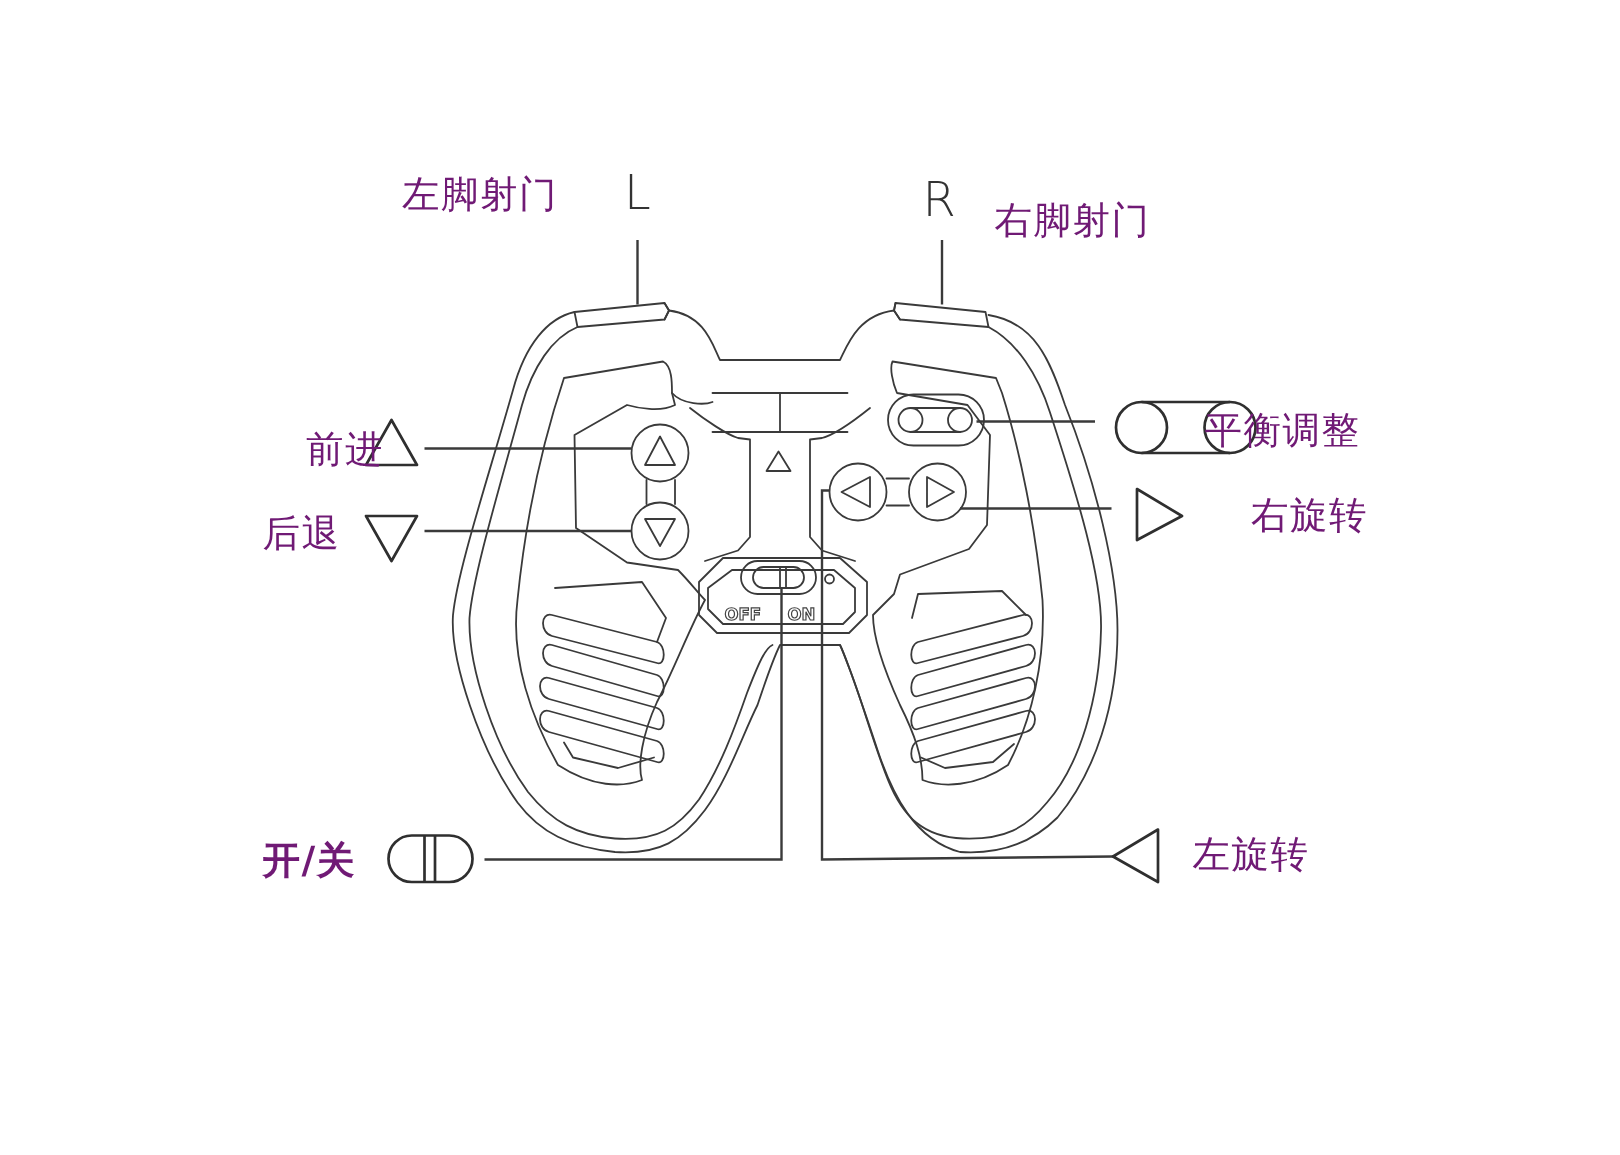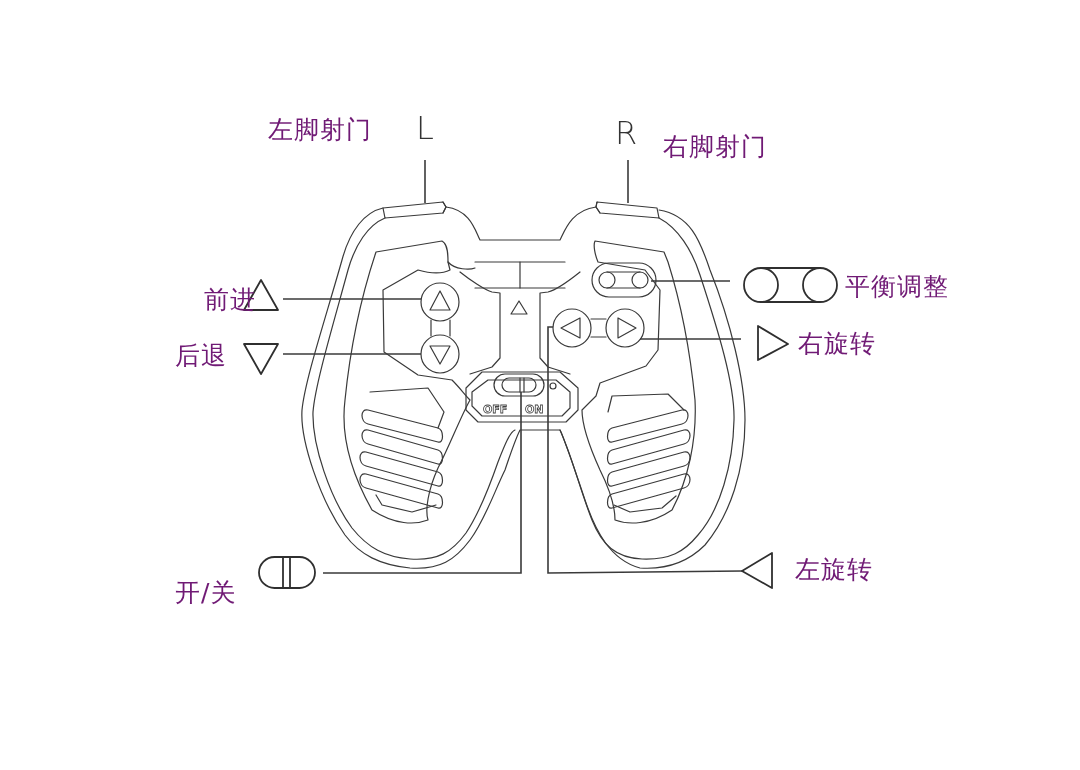--- a/index.html
+++ b/index.html
@@ -149,18 +149,18 @@
     </g>
   </svg>
 
   <span class="lbl" style="left:268px;top:113px;">左脚射门</span>
   <span class="big" style="left:416px;top:109px;">L</span>
   <span class="big" style="left:615px;top:114px;">R</span>
   <span class="lbl" style="left:663px;top:114px;margin-top:16px;">右脚射门</span>
 
   <span class="lbl" style="left:175px;top:283px;margin-left:29px;">前进</span>
   <span class="lbl" style="left:175px;top:339px;text-align:right;">后退</span>
-  <span class="lbl" style="left:175px;top:576px;">开/关</span>
+  <span class="lbl" style="left:175px;top:557px;font-weight:bold;">开/关</span>
 
-  <span class="lbl" style="left:845px;top:270px;">平衡调整</span>
-  <span class="lbl" style="left:798px;top:327px;">右旋转</span>
+  <span class="lbl" style="left:803px;top:270px;">平衡调整</span>
+  <span class="lbl" style="left:834px;top:327px;">右旋转</span>
   <span class="lbl" style="left:795px;top:553px;">左旋转</span>
 </div>
 
 </body></html>

